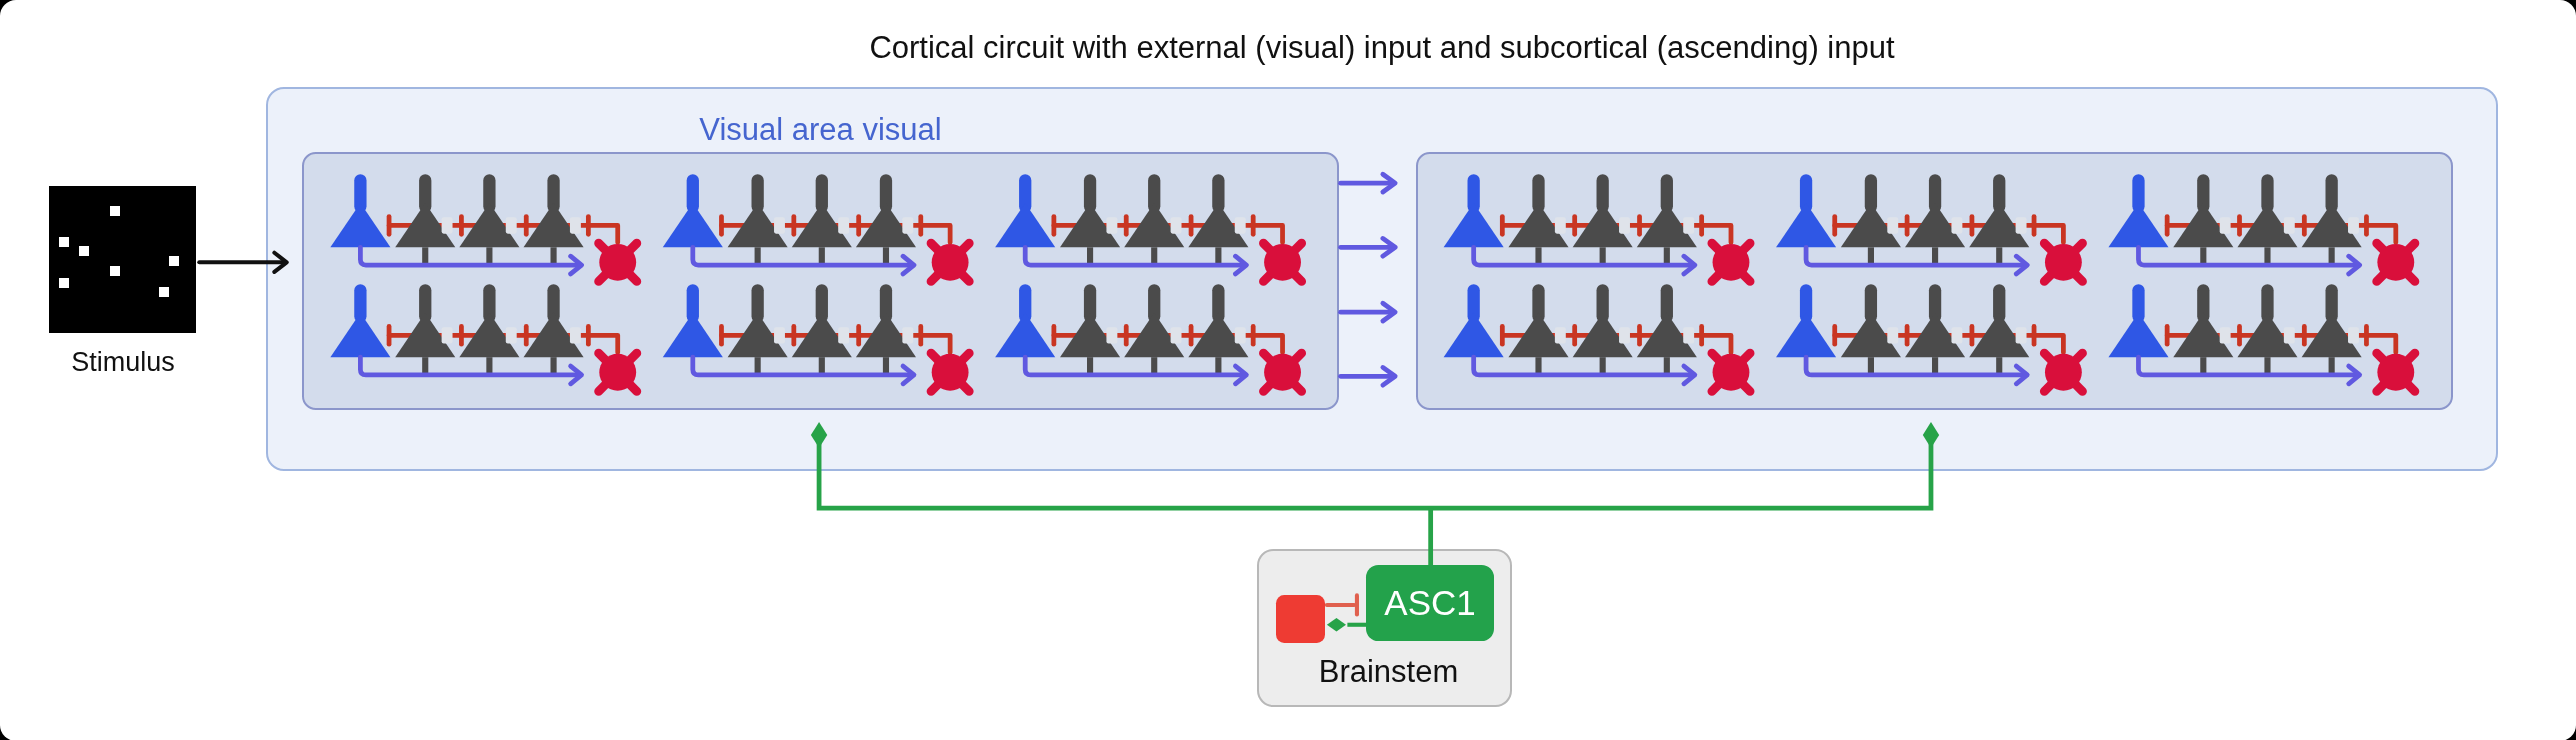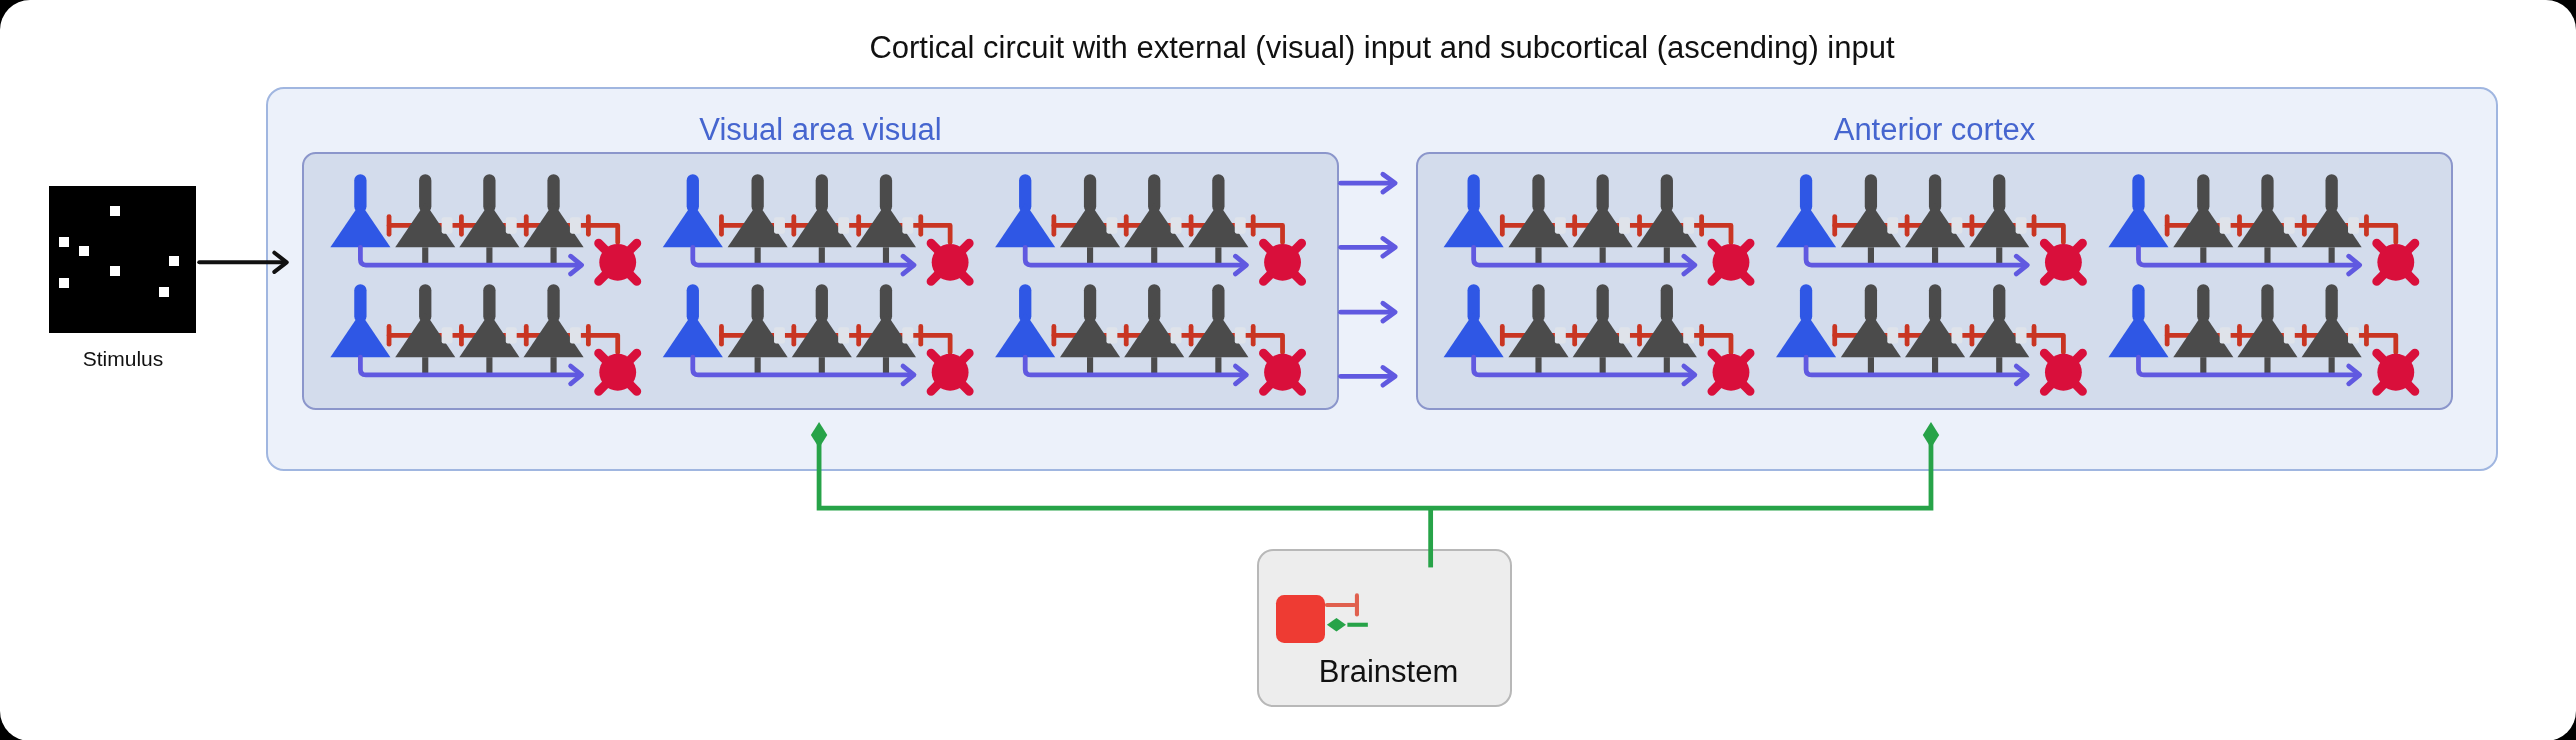--- a/index.html
+++ b/index.html
@@ -4,21 +4,21 @@
 <style>
   html,body{margin:0;padding:0;}
   body{
     width:2576px;height:741px;
     background:var(--page-bg,#000);
     font-family:"Liberation Sans",sans-serif;
     position:relative;overflow:hidden;
   }
   .canvas{
     position:absolute;left:0;top:0;width:2576px;height:741px;
-    background:var(--canvas,#fff);border-radius:30px;
+    background:var(--canvas,#fff);border-radius:16px;
   }
   .abs{position:absolute;}
   .title{
     left:266px;top:30px;width:2232px;text-align:center;
     font-size:31px;color:var(--text,#111);
   }
   .outer-rect{
     left:266px;top:87px;width:2232px;height:384px;
     background:var(--outer-fill);border:2px solid var(--outer-border);
     border-radius:18px;box-sizing:border-box;
@@ -35,21 +35,21 @@
     font-size:31px;color:var(--region-label);
   }
   #visual-label{left:302px;}
   #anterior-label{left:1416px;}
   .stim-box{
     left:49px;top:186px;width:147px;height:147px;background:#000;
   }
   .stim-dot{position:absolute;width:10.2px;height:10.2px;background:#fff;}
   .stim-label{
     left:15px;top:347px;width:216px;text-align:center;
-    font-size:21px;color:var(--text,#111);
+    font-size:27px;color:var(--text,#111);
   }
   .overlay{left:0;top:0;pointer-events:none;}
   .brainstem-box{
     left:1257px;top:549px;width:255px;height:158px;
     background:var(--brainstem-fill);border:2px solid var(--brainstem-border);
     border-radius:16.4px;box-sizing:border-box;
   }
   .brainstem-label{
     left:1257px;top:654px;width:263px;text-align:center;
     font-size:31px;color:var(--text,#111);
@@ -91,21 +91,20 @@
       <div class="stim-dot" style="left: 61px; top: 80px;"></div>
       <div class="stim-dot" style="left: 9.6px; top: 92px;"></div>
       <div class="stim-dot" style="left: 110px; top: 101px;"></div>
     </div>
   <div class="abs stim-label">Stimulus</div>
 
   <div class="abs outer-rect"></div>
   <div class="abs inner-box" id="visual-box"></div>
   <div class="abs inner-box" id="anterior-box"></div>
   <div class="abs region-label" id="visual-label">Visual area visual</div>
-  <div class="abs region-label" id="anterior-label">Anterior cortex</div>
 
   <div class="abs brainstem-box"></div>
 
   <svg class="abs overlay" width="2576" height="741" viewBox="0 0 3774 1085">
     <defs>
       <g id="cluster">
 
         <path class="inh" d="M85 75 H420 V100"></path>
         <line class="inh" x1="85" y1="62" x2="85" y2="88"></line>
         <line class="inh" x1="191" y1="62" x2="191" y2="88"></line>
@@ -190,16 +189,17 @@
 
     <g>
       <path class="salmon" d="M1944 886 H1984"></path>
       <path class="salmon" d="M1988 872 V900"></path>
       <path class="green" style="stroke-width:6" d="M2004 915 H1974"></path>
       <polygon class="green-fill" points="1944,915 1958,905 1972,915 1958,925"></polygon>
     </g>
   </svg>
 
   <div class="abs red-square"></div>
+  <div class="abs asc1-box">ASC1</div>
   <div class="abs brainstem-label">Brainstem</div>
 
 </div>
 
 
 </body></html>

